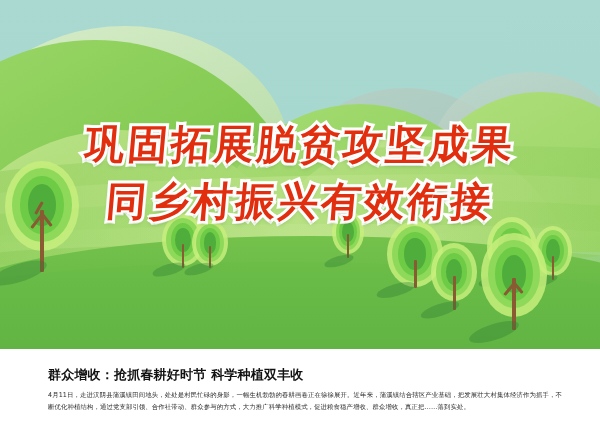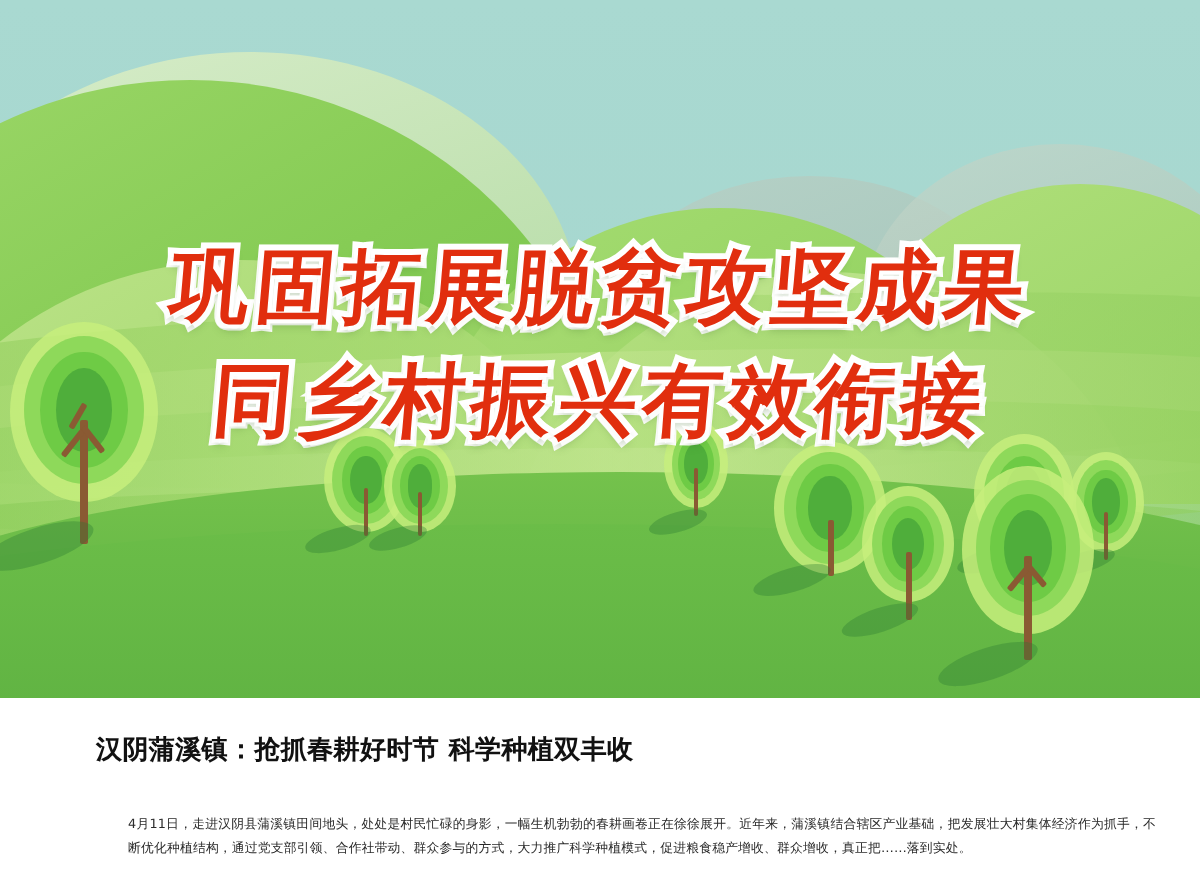--- a/index.html
+++ b/index.html
@@ -95,25 +95,24 @@
   }
 
   
   .article{position:absolute;left:0;top:349px;width:600px;height:87px;background:#fff;}
   .art-title{
     position:absolute;left:48px;top:17px;width:520px;
     font-family:"DejaVu Sans","Liberation Sans",sans-serif;
     font-size:13px;font-weight:700;color:#111;letter-spacing:.2px;white-space:nowrap;
   }
   .art-body{
-    position:absolute;left:48px;top:58px;width:514px;
+    position:absolute;left:48px;top:41px;width:514px;
     font-family:"DejaVu Sans","Liberation Sans",sans-serif;
     font-size:6.4px;line-height:11.6px;color:#2a2a2a;text-align:justify;
     letter-spacing:.1px;
-    margin-left:16px;
   }
 </style>
 </head>
 <body>
 
 <div class="page">
 
   <div class="banner">
 
     <div class="sky"></div>
@@ -207,17 +206,17 @@
     </div>
 
     <div class="headline">
       <div class="hl-line">巩固拓展脱贫攻坚成果</div>
       <div class="hl-line">同乡村振兴有效衔接</div>
     </div>
 
   </div>
 
   <div class="article">
-    <div class="art-title">汉阴蒲溪镇：抢抓春耕好时节 科学种植双丰收</div>
+    <div class="art-title">群众增收：抢抓春耕好时节 科学种植双丰收</div>
     <div class="art-body">4月11日，走进汉阴县蒲溪镇田间地头，处处是村民忙碌的身影，一幅生机勃勃的春耕画卷正在徐徐展开。近年来，蒲溪镇结合辖区产业基础，把发展壮大村集体经济作为抓手，不断优化种植结构，通过党支部引领、合作社带动、群众参与的方式，大力推广科学种植模式，促进粮食稳产增收、群众增收，真正把……落到实处。</div>
   </div>
 
 </div>
 
 </body></html>

